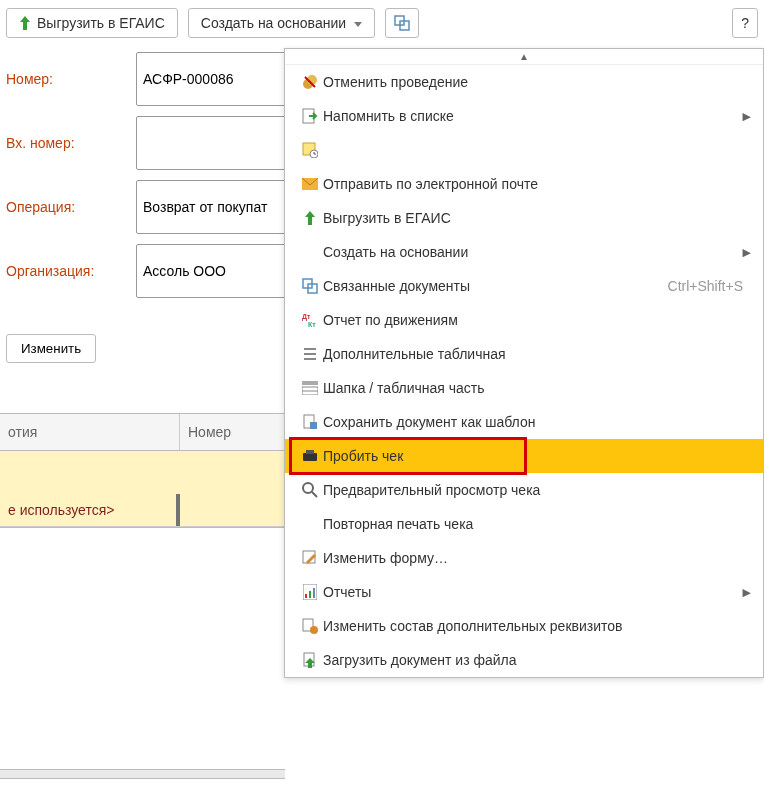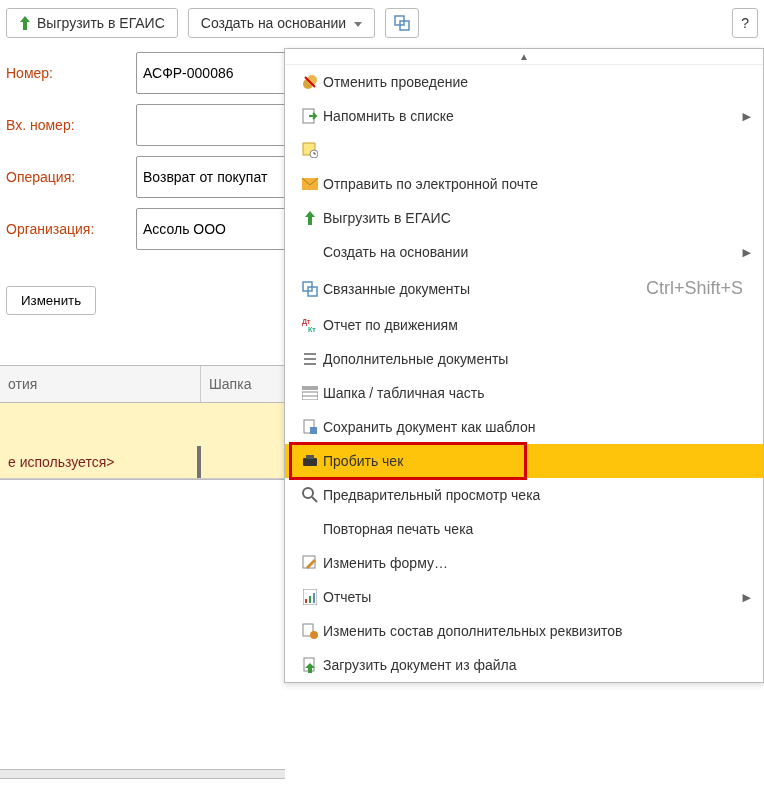--- a/index.html
+++ b/index.html
@@ -43,21 +43,21 @@
     align-items: center;
     margin-bottom: 10px;
   }
   .label {
     width: 130px;
     color: #c2410c;
   }
   .input {
     border: 1px solid #999;
     border-radius: 2px;
-    padding: 12px 6px;
+    padding: 18px 6px;
     font-size: 14px;
     width: 150px;
     background: #fff;
   }
   .btn-change {
     margin: 20px 0 0 6px;
     padding: 6px 14px;
     border: 1px solid #bbb;
     border-radius: 3px;
     background: #fff;
@@ -84,21 +84,21 @@
     display: flex;
     background: #fff4c2;
     border-bottom: 1px solid #ccc;
   }
   .grid-cell {
     padding: 8px;
     border-right: 4px solid #737373;
     color: #7f1d1d;
     margin-top: 43px;
   }
-  .col1 { width: 201px; }
+  .col1 { width: 180px; }
   .col2 { width: 110px; }
   .bottom-line {
     position: absolute;
     bottom: 20px;
     left: 0;
     width: 285px;
     height: 10px;
     background: #e9e9e9;
     border-top: 1px solid #bbb;
     border-bottom: 1px solid #bbb;
@@ -128,21 +128,21 @@
     color: #333;
     cursor: pointer;
     position: relative;
   }
   .menu-item .mi-icon {
     width: 26px;
     display: inline-flex;
     justify-content: center;
   }
   .menu-item .mi-label { flex: 1; }
-  .menu-item .mi-shortcut { color: #999; font-size: 18px; padding-right: 8px; }
+  .menu-item .mi-shortcut { color: #999; font-size: 14px; padding-right: 8px; }
   .menu-item .mi-arrow { color: #666; font-size: 11px; padding-left: 8px; }
   .menu-item.selected {
     background: #fec30b;
   }
   .menu-item.selected .red-box {
     position: absolute;
     left: 4px;
     top: -2px;
     width: 238px;
     height: 38px;
@@ -214,21 +214,21 @@
 </div>
 
 <button class="btn-change">
   <span>Изменить</span>
 </button>
 
 
 <div class="grid">
   <div class="grid-header">
     <div class="grid-header-cell col1">отия</div>
-    <div class="grid-header-cell col2">Шапка</div>
+    <div class="grid-header-cell col2">Номер</div>
   </div>
   <div class="grid-row">
     <div class="grid-cell col1">е используется&gt;</div>
     <div class="grid-cell col2"></div>
   </div>
 </div>
 
 <div class="bottom-line"></div>
 
 
@@ -314,21 +314,21 @@
   </div>
 
   <div class="menu-item">
     <span class="mi-icon">
       <svg width="14" height="14">
           <line x1="1" y1="2" x2="13" y2="2" stroke="#888" stroke-width="2"></line>
           <line x1="1" y1="7" x2="13" y2="7" stroke="#888" stroke-width="2"></line>
           <line x1="1" y1="12" x2="13" y2="12" stroke="#888" stroke-width="2"></line>
         </svg>
     </span>
-    <span class="mi-label">Дополнительные документы</span>
+    <span class="mi-label">Дополнительные табличная</span>
   </div>
 
   <div class="menu-item">
     <span class="mi-icon">
       <svg width="16" height="14">
           <rect x="0" y="0" width="16" height="4" fill="#aaa"></rect>
           <rect x="0" y="6" width="16" height="8" fill="none" stroke="#888"></rect>
           <line x1="0" y1="10" x2="16" y2="10" stroke="#888"></line>
         </svg>
     </span>

